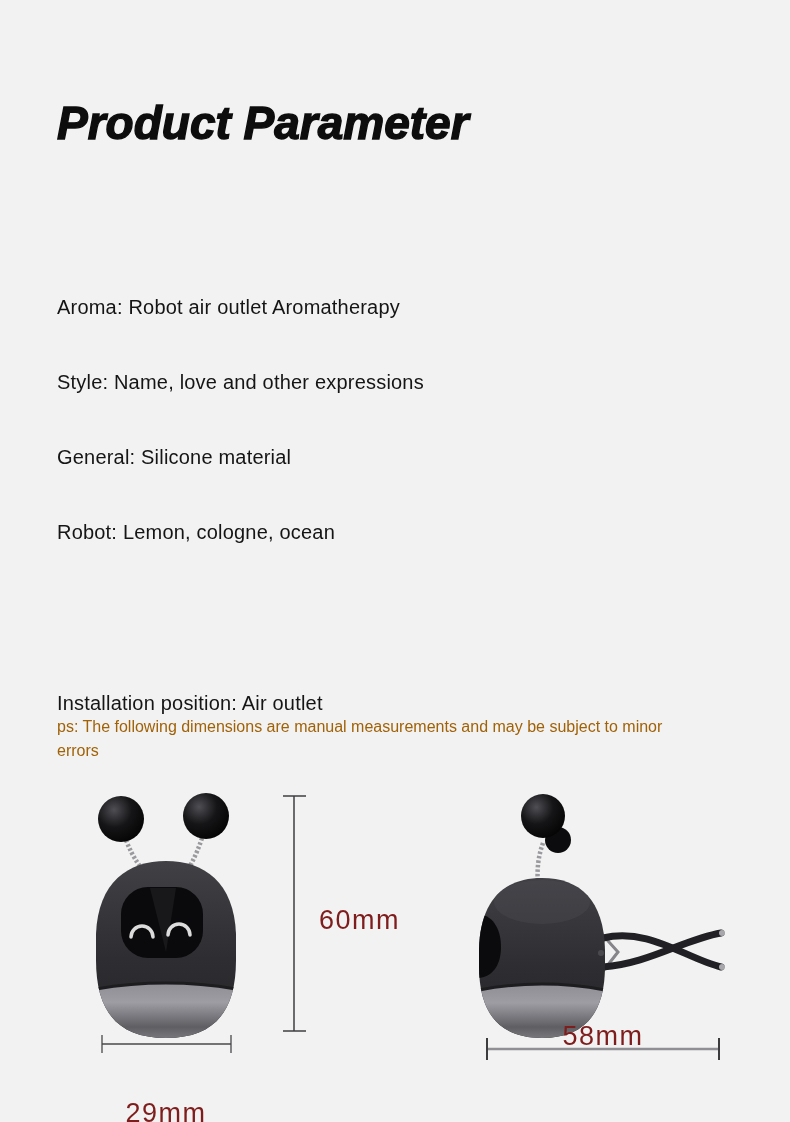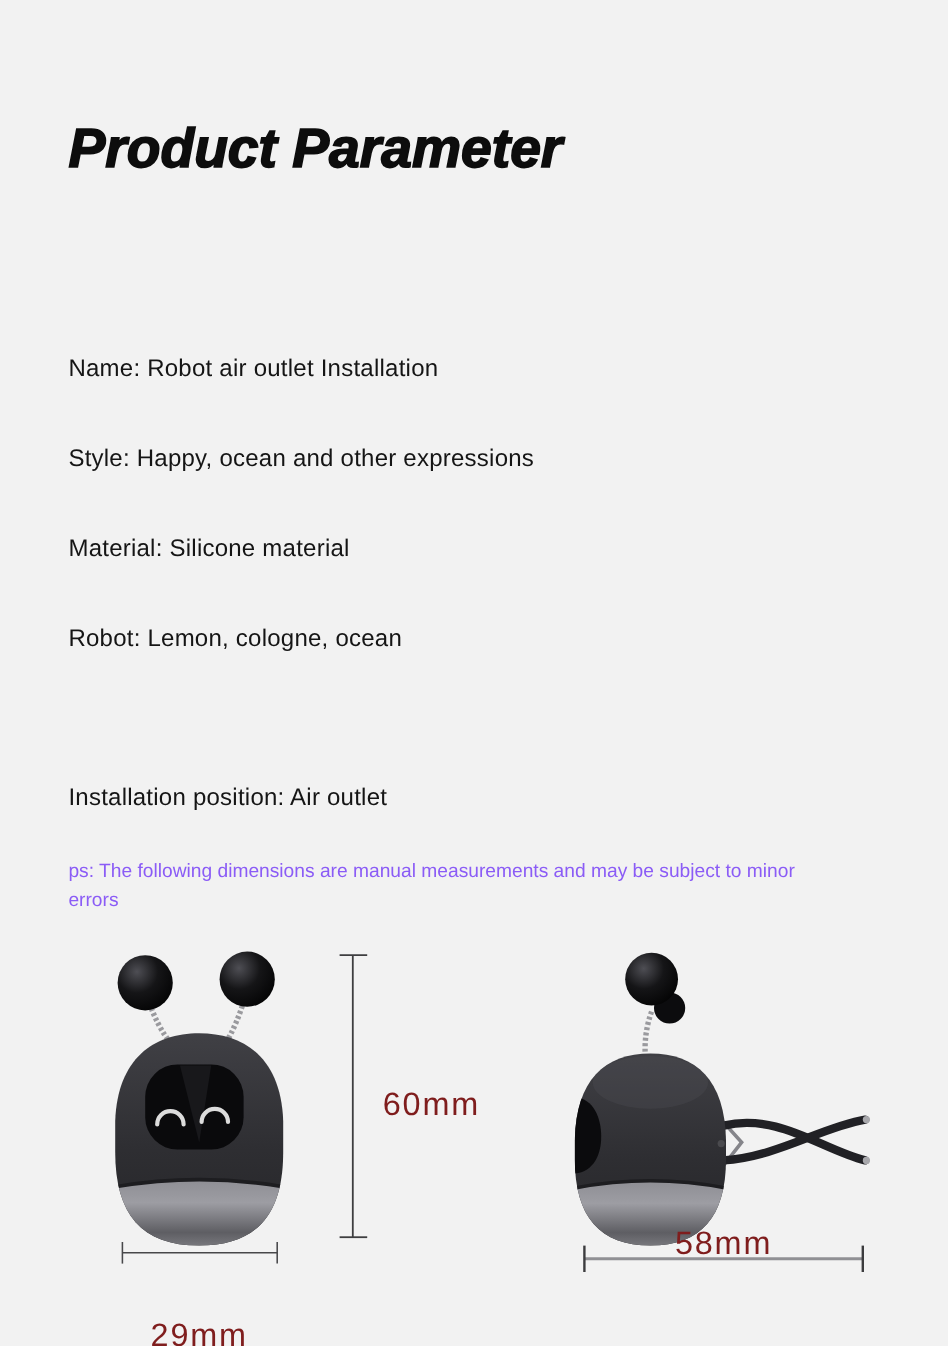--- a/index.html
+++ b/index.html
@@ -18,24 +18,24 @@
     letter-spacing:0px;
     white-space:nowrap;
   }
   .param{
     position:absolute;left:57px;
     font-size:20px;color:#151515;
     white-space:nowrap;
     letter-spacing:0.2px;
   }
   .p0{top:296px}.p1{top:371px}.p2{top:446px}
-  .p3{top:521px}.p4{top:587px}.p5{top:654px}
+  .p3{top:521px}.p4{top:587px}.p5{top:692px}
   .note{
     position:absolute;left:57px;top:715px;width:625px;
-    font-size:16px;line-height:24px;color:#8b5cf6;
+    font-size:16px;line-height:24px;color:#a16207;
   }
   .figure-svg{
     position:absolute;left:0;top:778px;width:790px;height:285px;
   }
   .dim-label{
     position:absolute;
     font-size:27px;color:#7f1d1d;
     letter-spacing:1.5px;
     white-space:nowrap;
   }
@@ -43,23 +43,23 @@
   .dim-front{left:100px;top:1057px;width:132px;text-align:center;margin-top:41px;}
   .dim-side{left:487px;top:1021px;width:232px;text-align:center;}
 </style>
 </head>
 <body>
 
 <div class="page">
 
   <div class="title">Product Parameter</div>
 
-  <div class="param p0">Name: Robot air outlet Installation</div>
-  <div class="param p1">Style: Happy, ocean and other expressions</div>
-  <div class="param p2">Material: Silicone material</div>
+  <div class="param p0">Aroma: Robot air outlet Aromatherapy</div>
+  <div class="param p1">Style: Name, love and other expressions</div>
+  <div class="param p2">General: Silicone material</div>
   <div class="param p3">Robot: Lemon, cologne, ocean</div>
   <div class="param p5">Installation position: Air outlet</div>
 
   <div class="note">ps: The following dimensions are manual measurements and may be subject to minor errors</div>
 
   <svg class="figure-svg" viewBox="0 778 790 285" xmlns="http://www.w3.org/2000/svg">
     <defs>
       <radialGradient id="ballGrad" cx="0.35" cy="0.3" r="0.85">
         <stop offset="0" stop-color="#4e4e54"></stop>
         <stop offset="0.45" stop-color="#151517"></stop>

